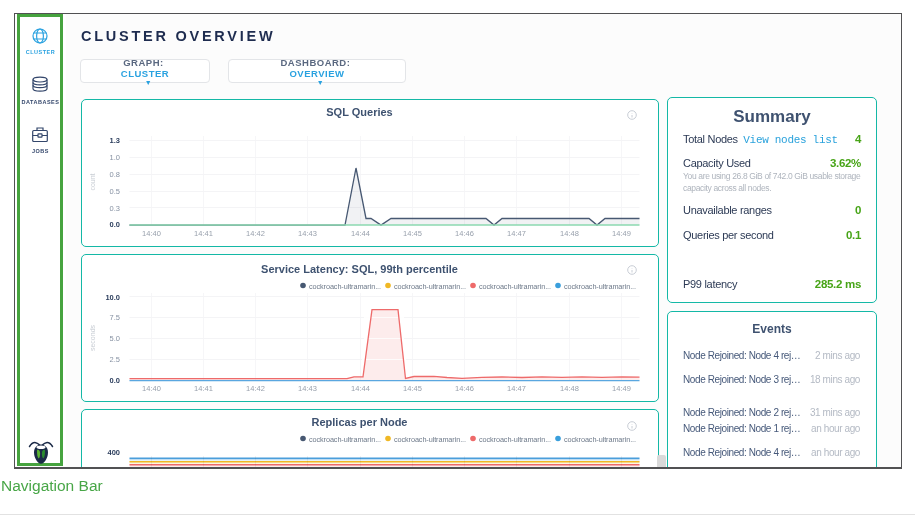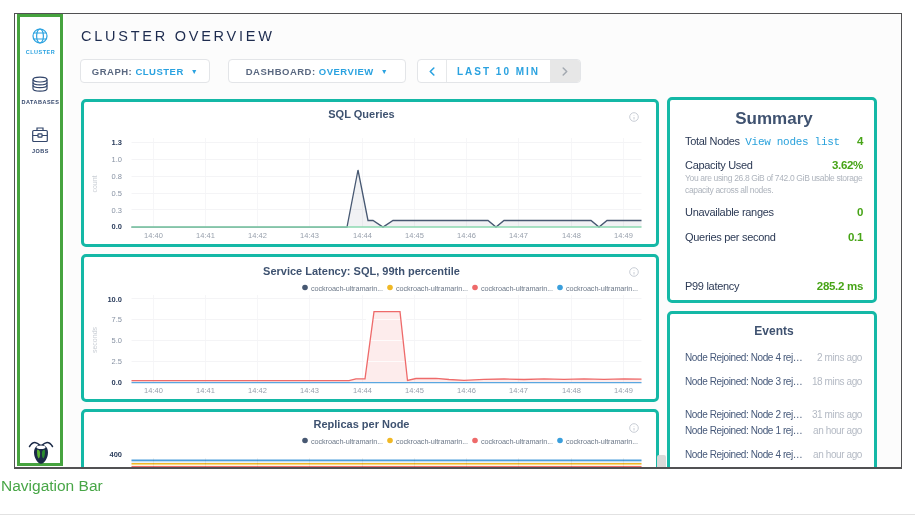--- a/index.html
+++ b/index.html
@@ -3,29 +3,29 @@
 <meta charset="utf-8">
 <style>
 * { margin:0; padding:0; box-sizing:border-box; }
 html,body { width:915px; height:517px; background:#ffffff; font-family:"Liberation Sans",sans-serif; position:relative; overflow:hidden; }
 .shot { position:absolute; left:14px; top:13px; width:888px; height:456px; border:1px solid #515153; border-bottom-width:2px; background:#fcfcfc; overflow:hidden; }
 .nav { position:absolute; left:0; top:0; width:51px; height:454px; background:#ffffff; }
 .greenbox { position:absolute; left:2px; top:0px; width:46px; height:452px; border:3px solid #46a33f; }
 .navlabel { position:absolute; left:0; width:51px; text-align:center; font-size:5.5px; font-weight:bold; letter-spacing:0.5px; color:#33466b; }
 .navlabel.active { color:#2aa2e0; }
 .icon { position:absolute; }
-h1 { position:absolute; left:66px; top:14px; font-size:14.5px; font-weight:normal; letter-spacing:2.75px; color:#1e2c4f; white-space:nowrap; }
-.ctrl { position:absolute; height:24px; border:1px solid #e3e5e8; border-radius:4px; background:#fff; font-size:9.5px; font-weight:bold; letter-spacing:0.5px; color:#5a6880; display:flex; align-items:center; justify-content:center; white-space:nowrap; }
+h1 { position:absolute; left:66px; top:14px; font-size:14.5px; font-weight:bold; letter-spacing:2.75px; color:#1e2c4f; white-space:nowrap; }
+.ctrl { position:absolute; height:24px; border:1px solid #e3e5e8; border-radius:4px; background:#fff; font-size:9.5px; font-weight:bold; letter-spacing:0.5px; color:#5a6880; display:flex; align-items:center; justify-content:center; white-space:nowrap;flex-direction:column; }
 .ctrl .blue { color:#2aa2e0; }
 .caret { font-size:7px; color:#2aa2e0; margin-left:7px; }
 .timesel { position:absolute; left:402px; top:45px; width:164px; height:24px; border:1px solid #e3e5e8; border-radius:4px; background:#fff; display:flex; }
 .timesel .cell-l { width:29px; border-right:1px solid #e6e8ea; display:flex; align-items:center; justify-content:center; color:#2aa2e0; font-size:11px; font-weight:bold; }
 .timesel .cell-m { flex:1; display:flex; align-items:center; justify-content:center; color:#2aa2e0; font-size:10px; font-weight:bold; letter-spacing:2px; }
 .timesel .cell-r { width:30px; background:#e7e7e7; border-radius:0 3px 3px 0; display:flex; align-items:center; justify-content:center; color:#9fa5ad; font-size:11px; font-weight:bold; }
-.panel { position:absolute; background:#fff; border:3px solid #14b8a6; border-radius:5px; }
+.panel { position:absolute; background:#fff; border:1px solid #14b8a6; border-radius:5px; }
 .navbar-label { position:absolute; left:1px; top:477px; font-size:15.5px; color:#48a647; }
 .bottomline { position:absolute; left:0; top:514px; width:915px; height:1px; background:#e2e2e2; }
 .scrollthumb { position:absolute; left:642px; top:441px; width:9px; height:14px; background:#d9d9d9; border-radius:2px; }
 .srow { position:absolute; left:15px; width:178px; display:flex; justify-content:space-between; color:#2c3a55; white-space:nowrap; font-size:11px; letter-spacing:-0.3px; }
 .sval { color:#47a417; font-weight:bold; font-size:11.5px; }
 .erow { position:absolute; left:15px; width:177px; display:flex; justify-content:space-between; color:#46597a; white-space:nowrap; font-size:10px; letter-spacing:-0.4px;text-align:center; }
 .etime { color:#b4bac4; }
 svg { display:block; }
 </style>
 </head>
@@ -69,33 +69,20 @@
     <path d="M13 6.6 C17.5 6.6 20 10.4 20 14.4 C20 19.4 16.5 25.8 13 25.8 C9.5 25.8 6 19.4 6 14.4 C6 10.4 8.5 6.6 13 6.6 Z" fill="#1b2a47"></path>
     <ellipse cx="13" cy="9.2" rx="4.5" ry="1.8" fill="#fff"></ellipse>
     <path d="M9.1 11.8 C10.9 11.5 11.9 12.7 12.05 14.7 C12.25 17.4 11.6 19.9 10.7 20.5 C9.7 19.7 8.7 16.8 9.1 11.8 Z" fill="#5cb532"></path>
     <path d="M16.9 11.8 C15.1 11.5 14.1 12.7 13.95 14.7 C13.75 17.4 14.4 19.9 15.3 20.5 C16.3 19.7 17.3 16.8 16.9 11.8 Z" fill="#2a8b2e"></path>
   </svg>
 
   <h1>CLUSTER OVERVIEW</h1>
 
   <div class="ctrl" style="left:65px;top:45px;width:130px;">GRAPH:&nbsp;<span class="blue">CLUSTER</span><span class="caret">▼</span></div>
   <div class="ctrl" style="left:213px;top:45px;width:178px;">DASHBOARD:&nbsp;<span class="blue">OVERVIEW</span><span class="caret">▼</span></div>
-  <div class="timesel">
-    <div class="cell-l">
-        <svg width="6" height="9" viewBox="0 0 6 9">
-          <path d="M4.8 1 L1.3 4.5 L4.8 8" fill="none" stroke="#2aa2e0" stroke-width="1.6" stroke-linecap="round" stroke-linejoin="round"></path>
-        </svg>
-      </div>
-    <div class="cell-m">LAST 10 MIN</div>
-    <div class="cell-r">
-        <svg width="6" height="9" viewBox="0 0 6 9">
-          <path d="M1.2 1 L4.7 4.5 L1.2 8" fill="none" stroke="#a3a9b1" stroke-width="1.5" stroke-linecap="round" stroke-linejoin="round"></path>
-        </svg>
-      </div>
-  </div>
 
   <div class="panel" style="left:66px;top:85px;width:578px;height:148px;">
     <svg width="576" height="146" viewBox="0 0 576 146">
       <text x="277.5" y="16" text-anchor="middle" font-size="11" font-weight="bold" fill="#3e5270">SQL Queries</text>
       <g stroke="#c9ced6" fill="none">
           <circle cx="550" cy="15" r="4.3"></circle>
           <path d="M550 13 V13.5 M550 15 V17.5"></path>
         </g>
       <g stroke="#f4f4f6" stroke-width="1">
         <path d="M47.5 40.5 H557.5 M47.5 57.5 H557.5 M47.5 74.5 H557.5 M47.5 91.5 H557.5 M47.5 107.5 H557.5"></path>

